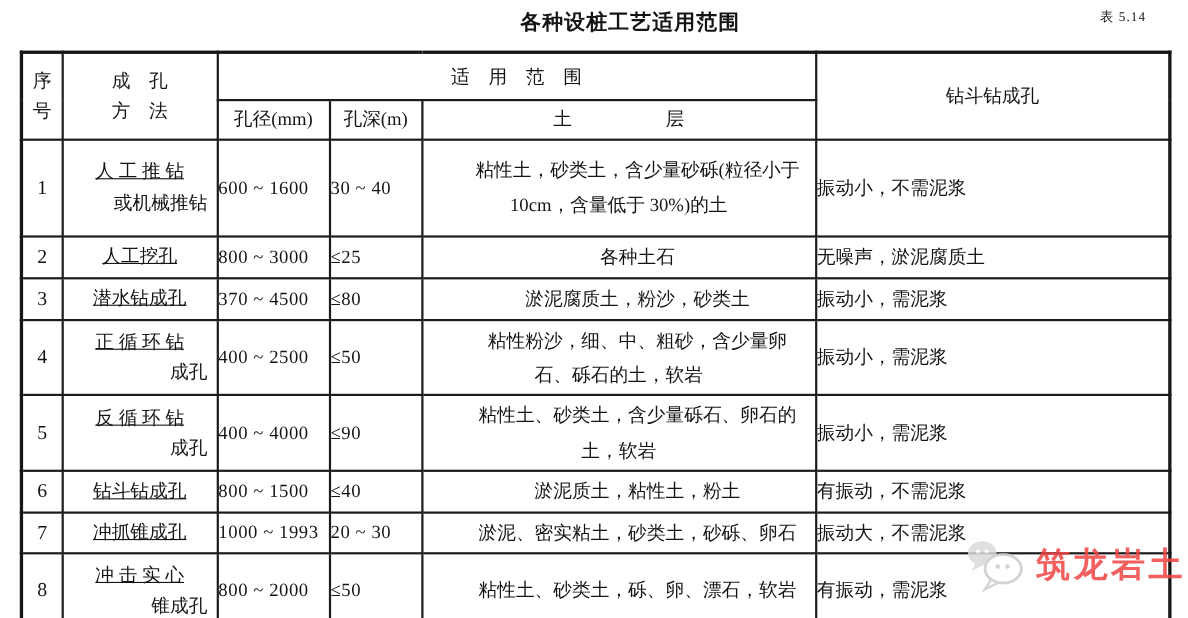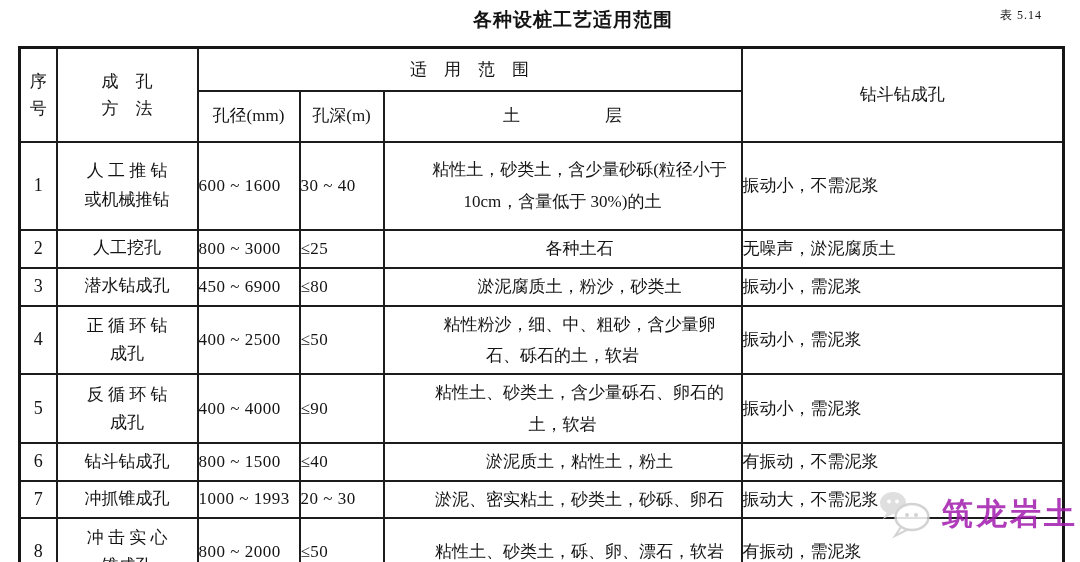--- a/index.html
+++ b/index.html
@@ -23,32 +23,32 @@
     width:1044px;table-layout:fixed;border-collapse:collapse;
     border:3px solid #161616;
   }
   th,td{
     border:2px solid #1c1c1c;font-weight:normal;font-size:17px;
     vertical-align:middle;padding:0;overflow:hidden;
   }
   th{text-align:center;white-space:pre-line;line-height:1.6;}
   td.no{text-align:center;font-size:18px;}
   td.method{text-align:center;padding:0 8px;line-height:1.65;}
-  td.method .m1{display:block;}
-  td.method .m2{display:block;text-align:center;}
+  td.method .m1{display:block;text-decoration:underline;}
+  td.method .m2{display:block;text-align:right;}
   td.method .m2:empty{display:none;}
   td.num{text-align:left;font-size:17px;white-space:nowrap;letter-spacing:0.5px;}
   td.soil{text-align:center;padding:2px 10px;text-indent:2em;line-height:1.85;}
   td.env{text-align:left;line-height:1.6;}
   .watermark{
     position:absolute;left:876px;top:486px;height:56px;
     display:flex;align-items:center;gap:4px;opacity:0.85;pointer-events:none;
   }
   .watermark .wm-text{
-    font-size:31px;color:#a21caf;font-weight:600;letter-spacing:3px;
+    font-size:31px;color:#ef4444;font-weight:600;letter-spacing:3px;
     font-family:"Liberation Sans","DejaVu Sans",sans-serif;
   }
 </style>
 </head>
 <body>
 
 <div class="page">
 
   <div class="title">各种设桩工艺适用范围</div>
   <div class="table-label">表 5.14</div>
@@ -64,21 +64,21 @@
     </colgroup>
     <tbody>
       <tr style="height:43px">
         <th rowspan="2">序
 号</th>
         <th rowspan="2">成　孔
 方　法</th>
         <th colspan="3">适　用　范　围</th>
         <th rowspan="2">钻斗钻成孔</th>
       </tr>
-      <tr style="height:51px">
+      <tr style="height:36px">
         <th>孔径(mm)</th>
         <th>孔深(m)</th>
         <th>土　　　　　层</th>
       </tr>
 
       <tr style="height:88px">
         <td class="no">1</td>
         <td class="method">
             <span class="m1">人 工 推 钻</span>
             <span class="m2">或机械推钻</span>
@@ -98,21 +98,21 @@
         <td class="num">≤25</td>
         <td class="soil">各种土石</td>
         <td class="env">无噪声，淤泥腐质土</td>
       </tr>
 
       <tr style="height:38px">
         <td class="no">3</td>
         <td class="method">
             <span class="m1">潜水钻成孔</span>
           </td>
-        <td class="num">450 ~ 6900</td>
+        <td class="num">370 ~ 4500</td>
         <td class="num">≤80</td>
         <td class="soil">淤泥腐质土，粉沙，砂类土</td>
         <td class="env">振动小，需泥浆</td>
       </tr>
 
       <tr style="height:62px">
         <td class="no">4</td>
         <td class="method">
             <span class="m1">正 循 环 钻</span>
             <span class="m2">成孔</span>

